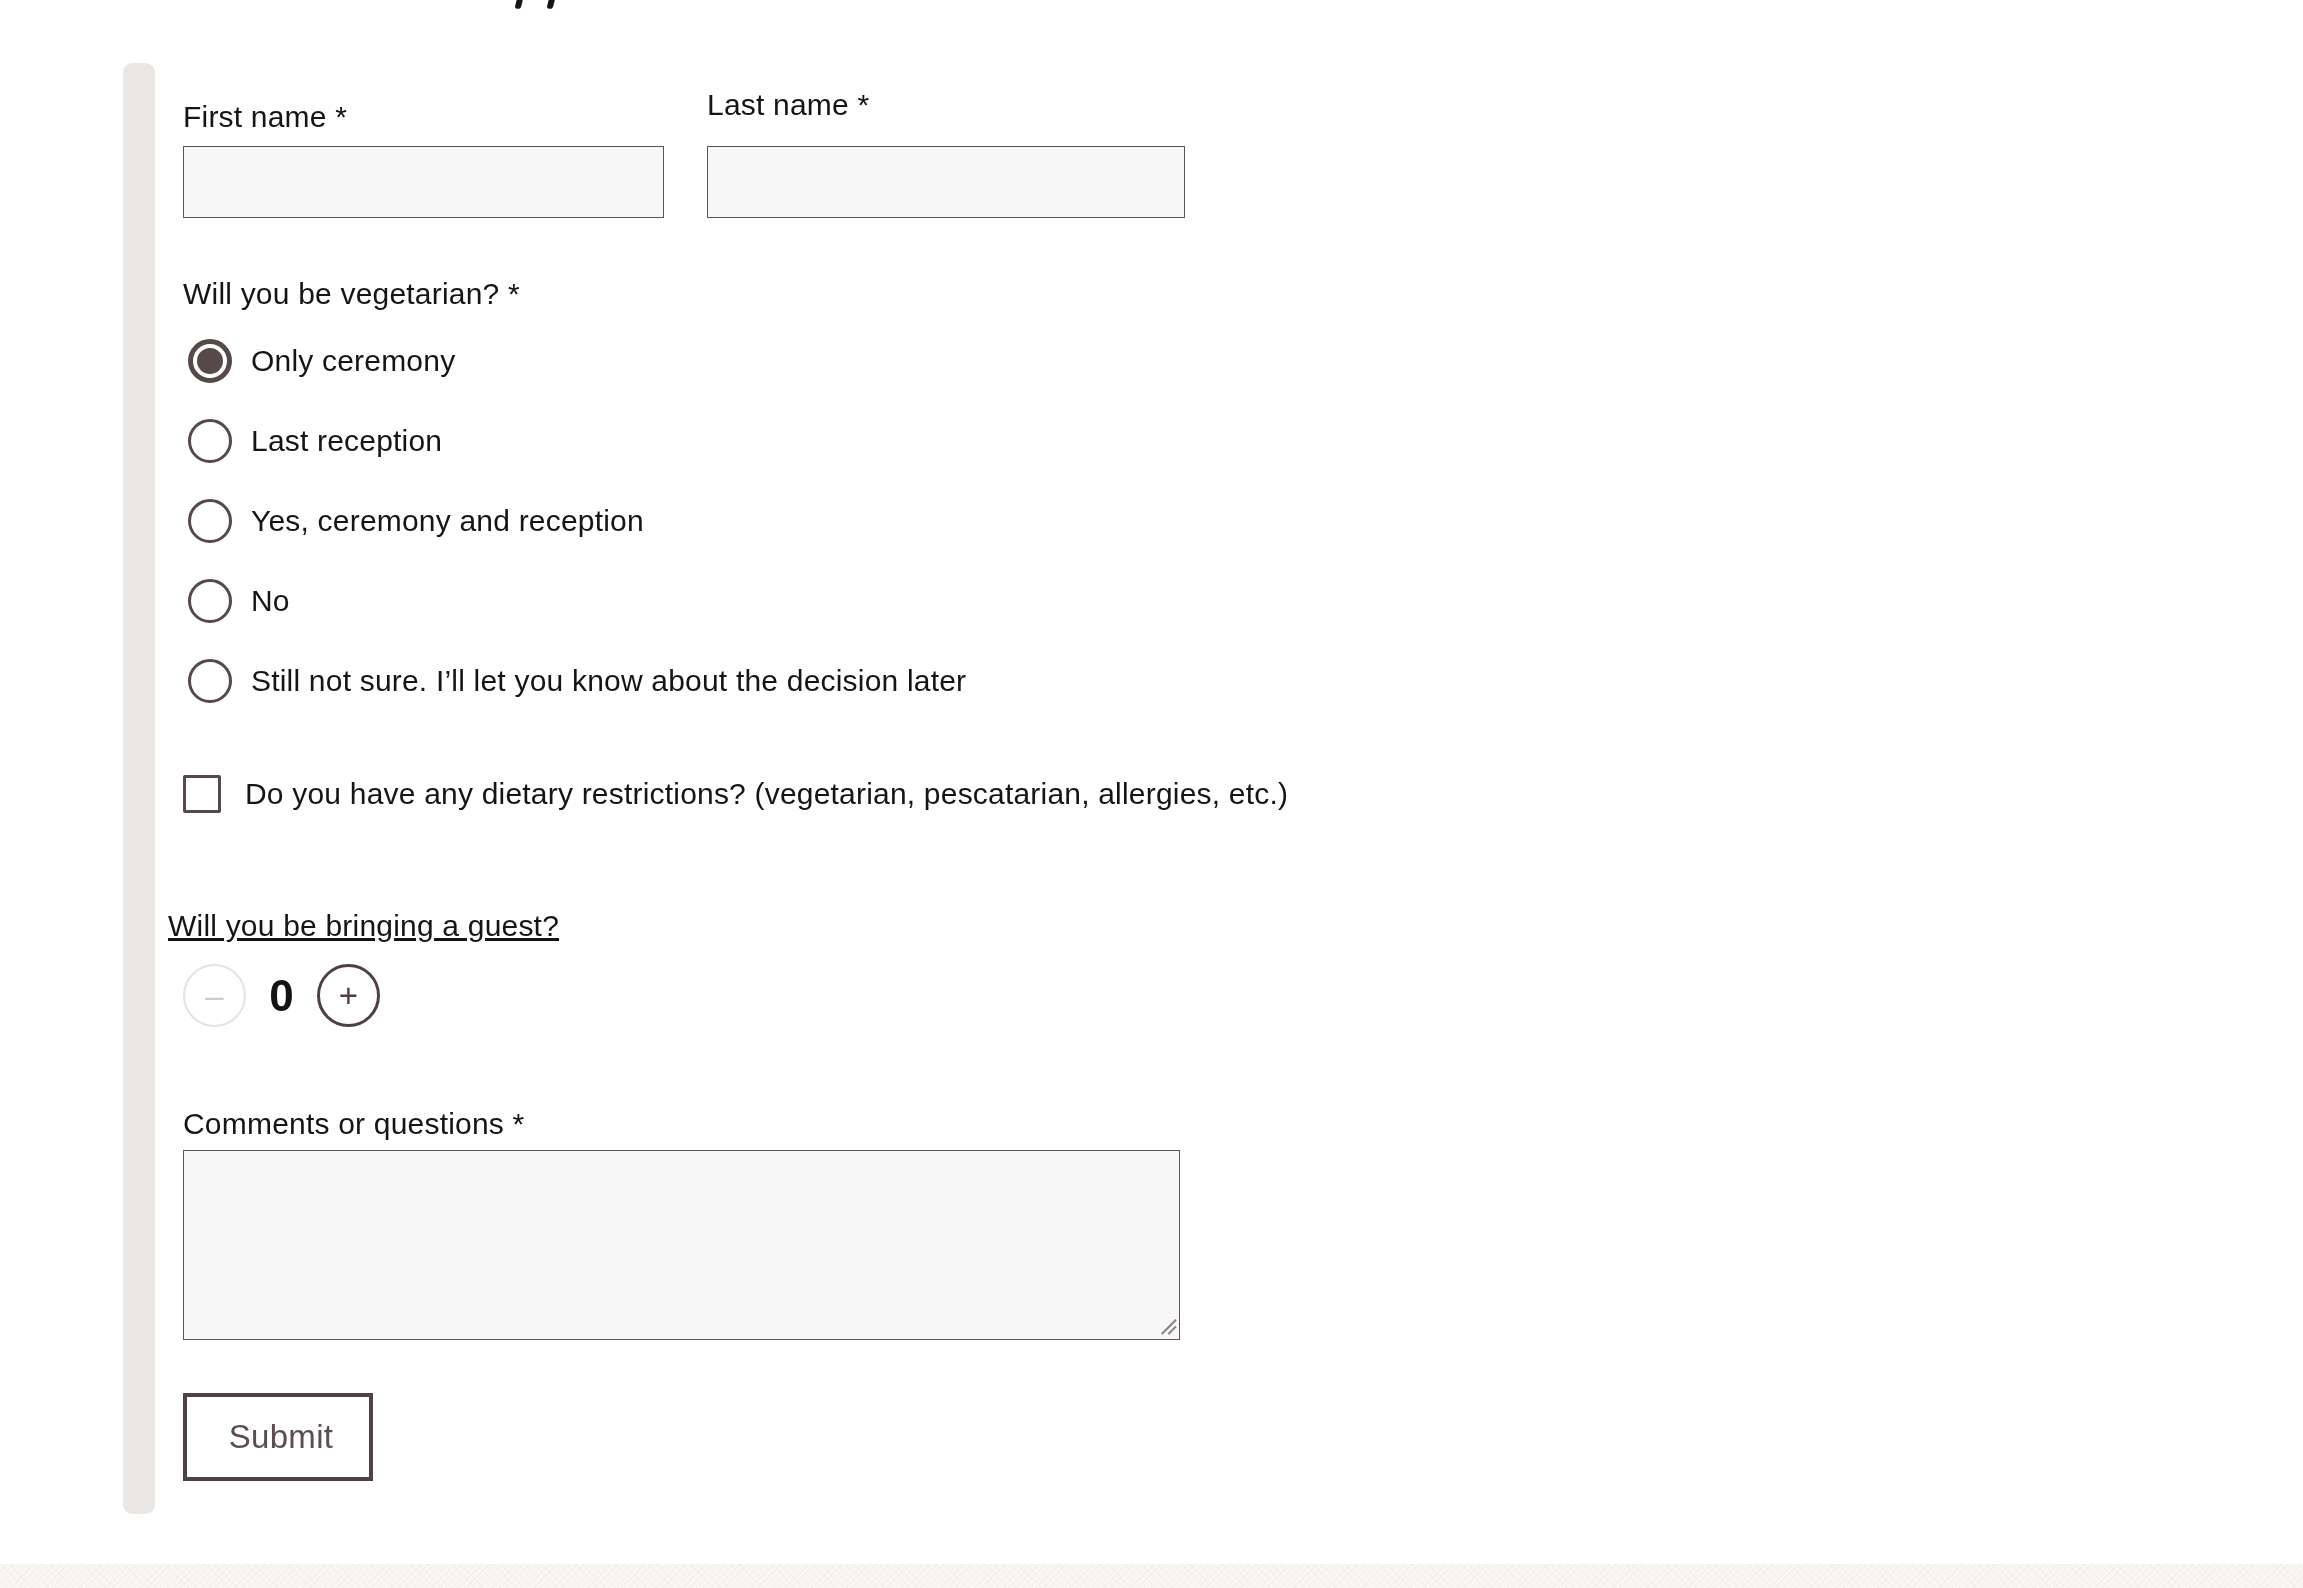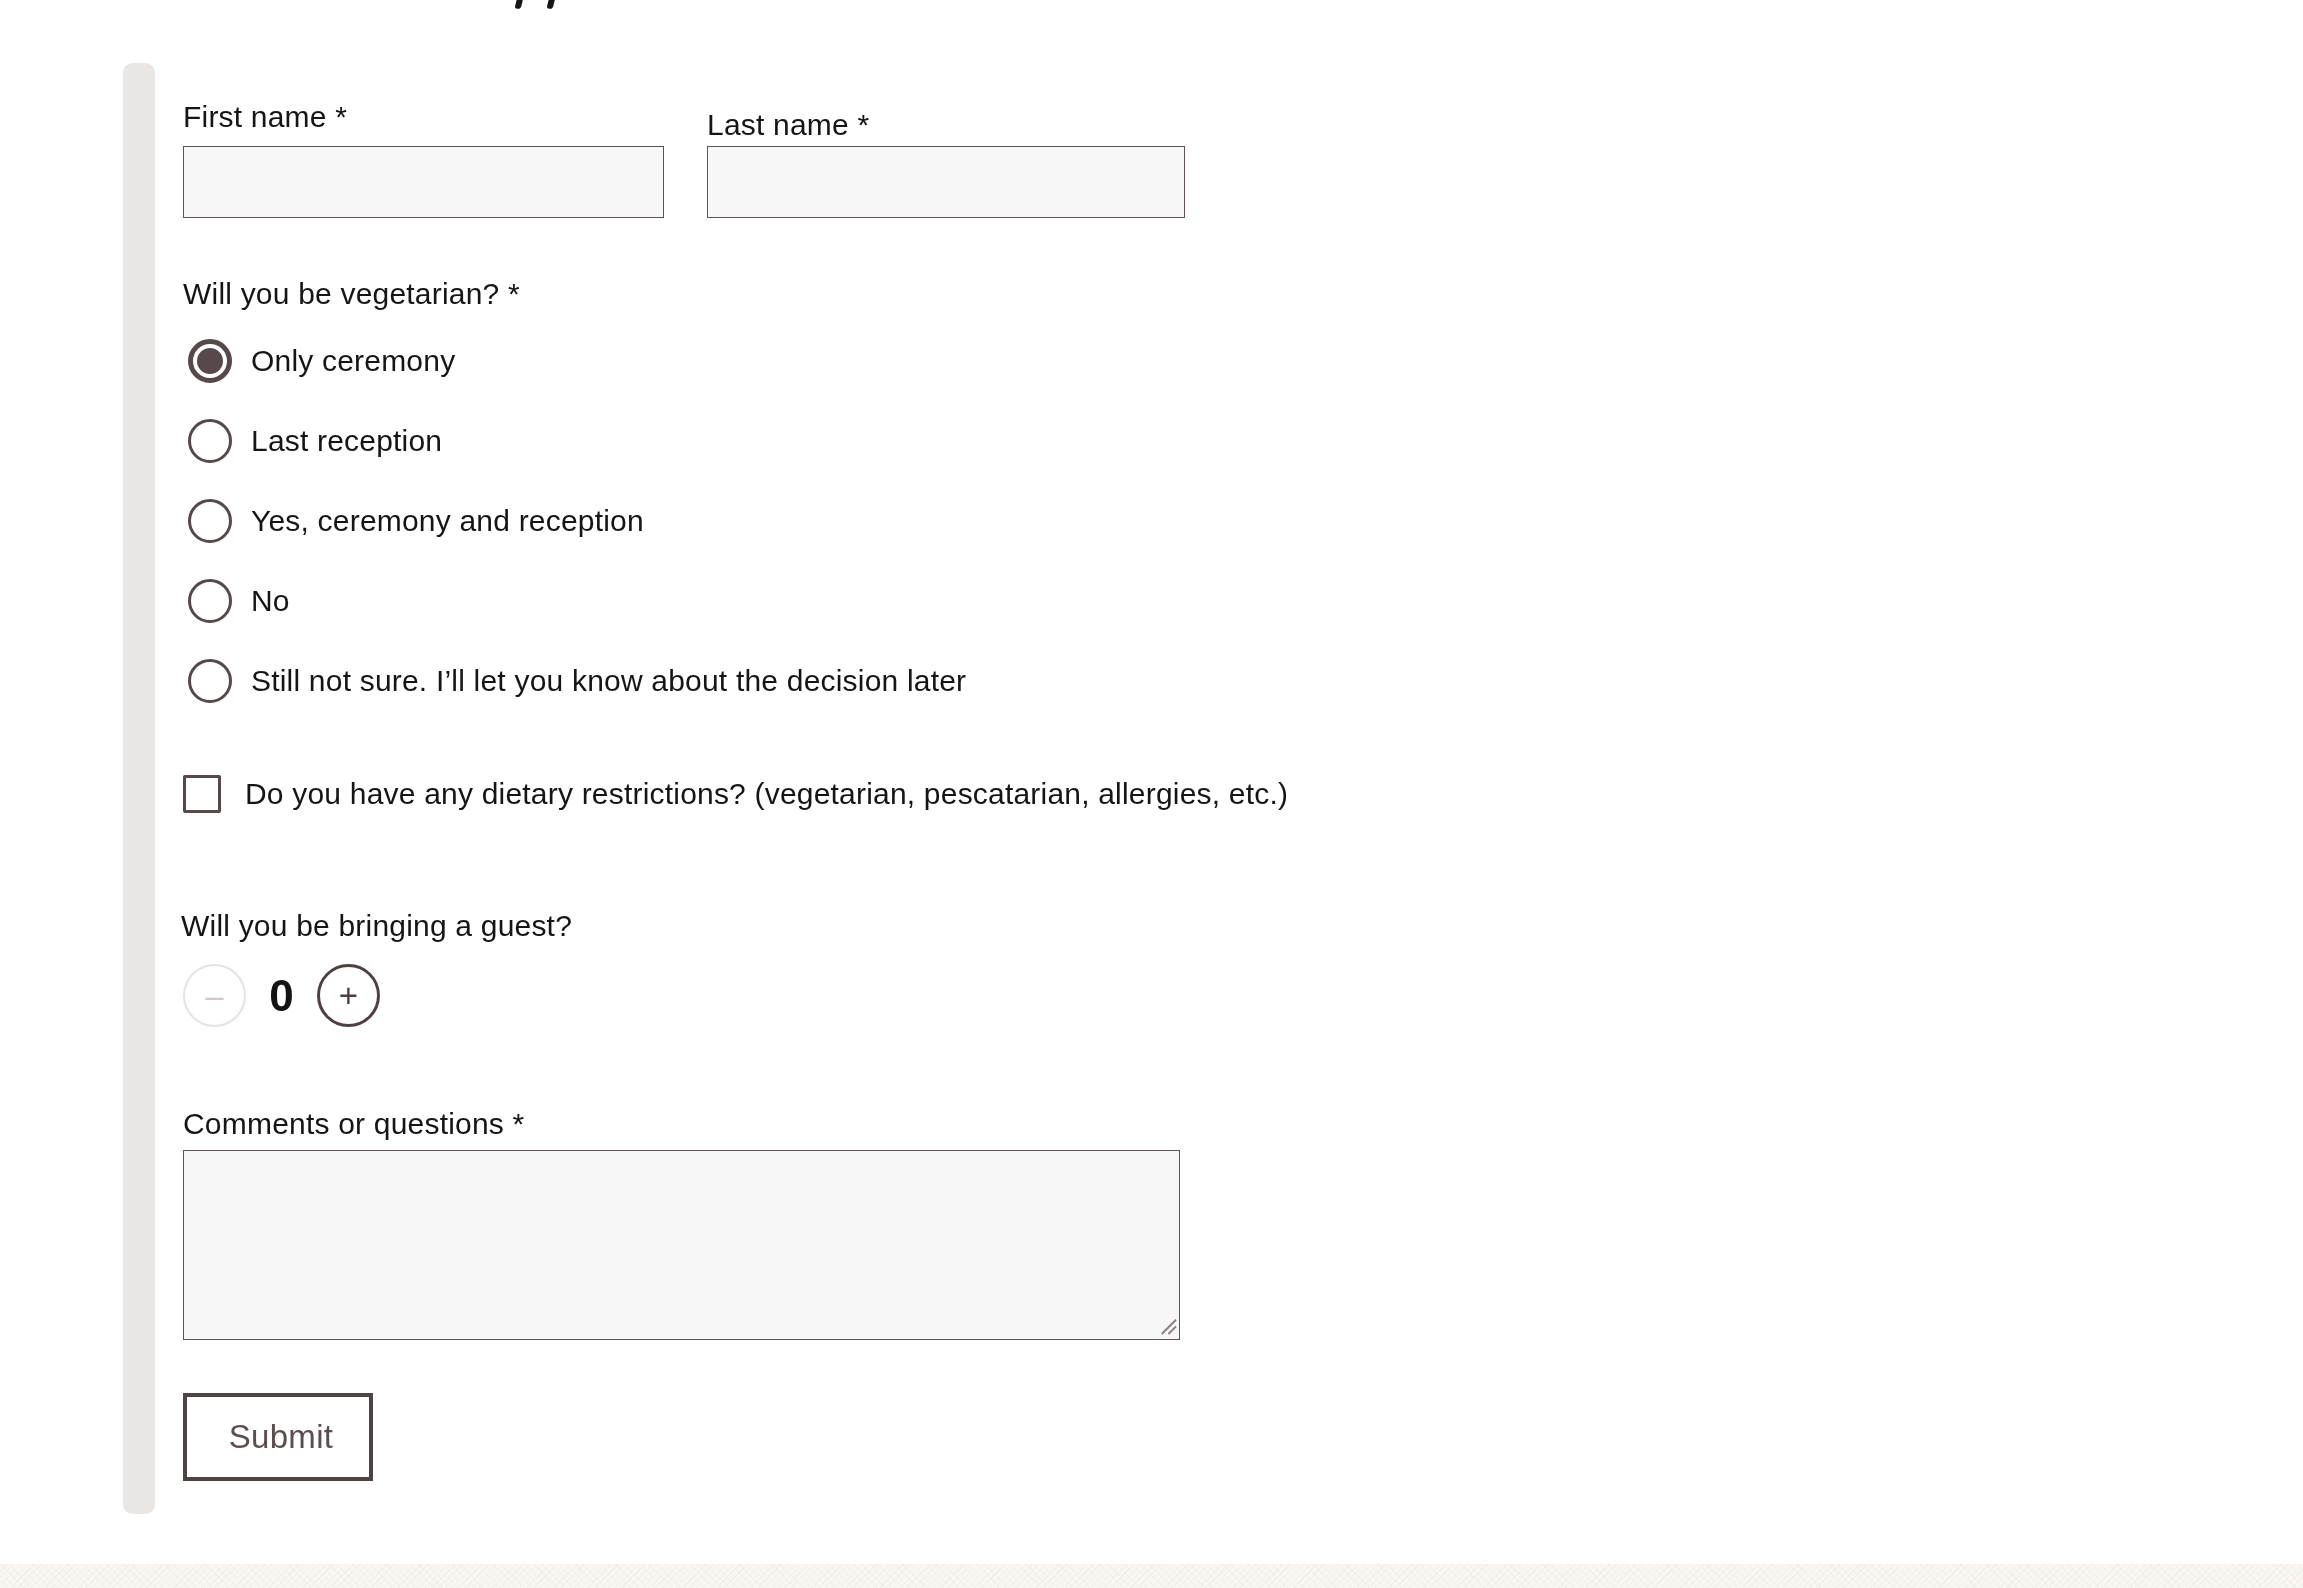--- a/index.html
+++ b/index.html
@@ -66,21 +66,21 @@
 <div class="page">
 
   <div class="top-frag f1"></div>
   <div class="top-frag f2"></div>
 
   <div class="side-track"></div>
 
   <label class="q-label" style="left:183px; top:100px;">First name *</label>
   <input id="first-name-input" class="text-input" type="text" value="" style="">
 
-  <label class="q-label" style="left:707px; top:108px;">Last name *</label>
+  <label class="q-label" style="left:707px; top:88px;">Last name *</label>
   <input id="last-name-input" class="text-input" type="text" value="" style="">
 
   <div class="q-label" style="left:183px; top:277px;">Will you be vegetarian? *</div>
 
   <div class="radio-group">
     <div class="radio-row">
       <span class="radio-circle selected"></span>
       <span class="radio-label">Only ceremony</span>
     </div>
     <div class="radio-row">
@@ -99,21 +99,21 @@
       <span class="radio-circle"></span>
       <span class="radio-label">Still not sure. I’ll let you know about the decision later</span>
     </div>
   </div>
 
   <div class="checkbox-row">
     <span class="checkbox-box"></span>
     <span class="radio-label">Do you have any dietary restrictions? (vegetarian, pescatarian, allergies, etc.)</span>
   </div>
 
-  <div class="q-label" style="left:181px; top:909px;">Will you be bringing a guest?</div>
+  <div class="q-label" style="left:168px; top:909px;text-decoration:underline;">Will you be bringing a guest?</div>
 
   <div class="stepper-row">
     <button class="step-btn decrement" aria-disabled="true">–</button>
     <span class="stepper-value">0</span>
     <button class="step-btn increment">+</button>
   </div>
 
   <div class="q-label" style="left:183px; top:1107px;">Comments or questions *</div>
   <textarea class="comments-area" style=""></textarea>
   <svg class="resize-handle" viewBox="0 0 22 22">

